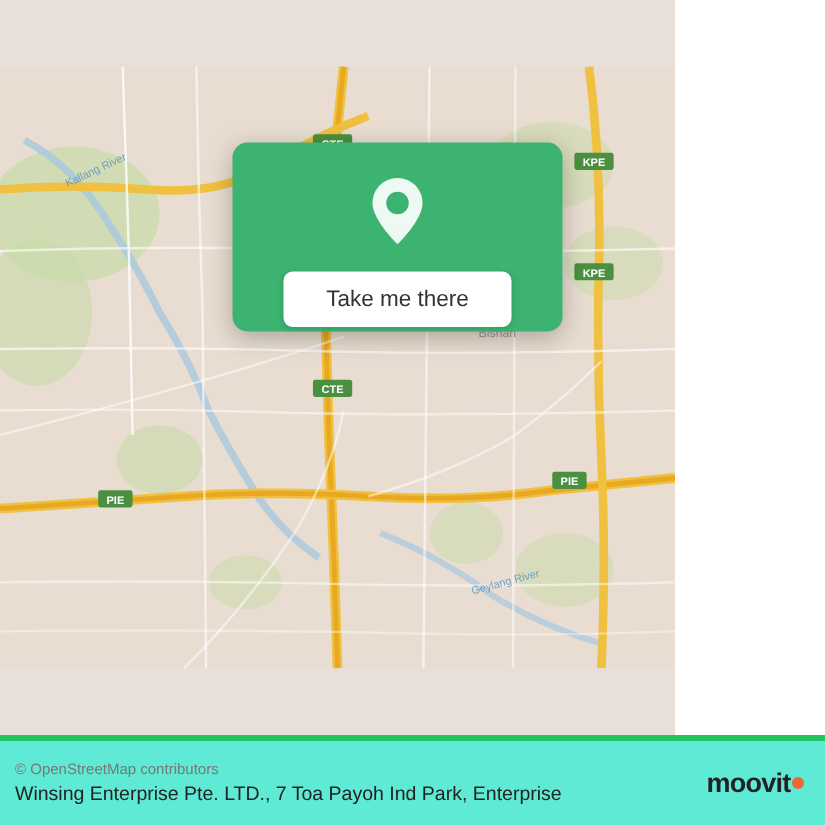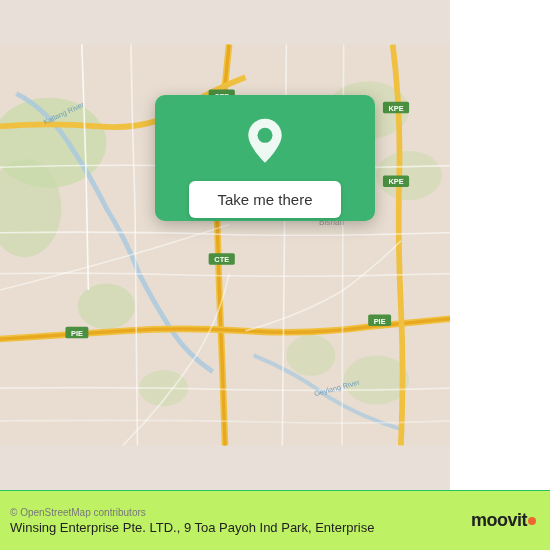--- a/index.html
+++ b/index.html
@@ -60,26 +60,26 @@
       font-weight: 500;
       cursor: pointer;
       white-space: nowrap;
       box-shadow: 0 1px 4px rgba(0,0,0,0.15);
     }
 
     
     #bottom-bar {
       width: 550px;
       height: 60px;
-      background: #bef264;
+      background: #5eead4;
       display: flex;
       align-items: center;
       justify-content: space-between;
       padding: 0 14px 0 10px;
-      border-top: 1px solid #22c55e;
+      border-top: 4px solid #22c55e;
       position: relative;
       z-index: 20;
     }
 
     .bottom-left {
       display: flex;
       flex-direction: column;
       flex: 1;
     }
 
@@ -201,21 +201,21 @@
 
     <button class="take-me-there-btn">Take me there</button>
   </div>
 
 </div>
 
 <div id="bottom-bar">
   <div class="bottom-left">
     <span class="copyright-text">© OpenStreetMap contributors</span>
     <span class="address-text">
-      <span>Winsing Enterprise Pte. LTD., 9 Toa Payoh Ind Park,</span>
+      <span>Winsing Enterprise Pte. LTD., 7 Toa Payoh Ind Park,</span>
       <span>Enterprise</span>
     </span>
   </div>
 
   <div class="moovit-logo">
     <span class="moovit-logo-text">moovit</span>
     <span class="moovit-logo-dot"></span>
   </div>
 </div>
 

